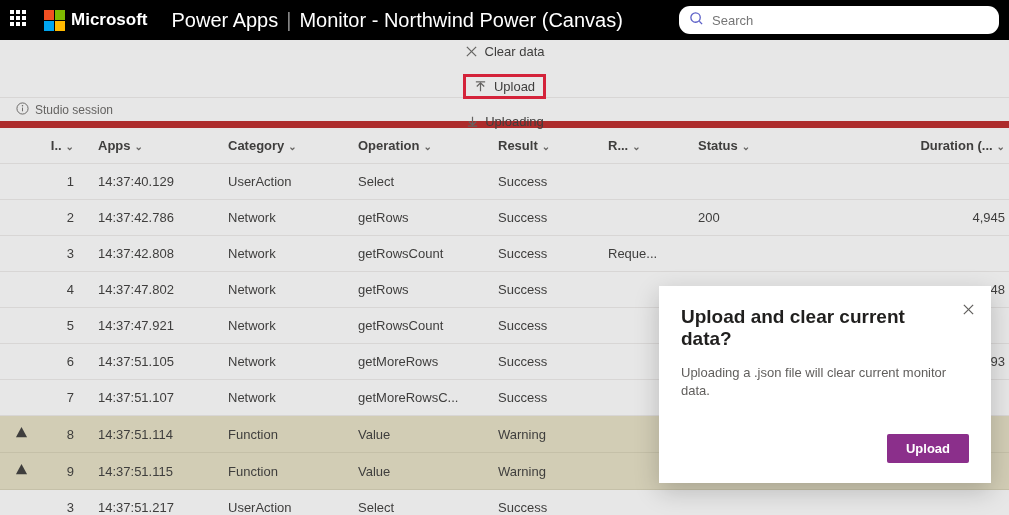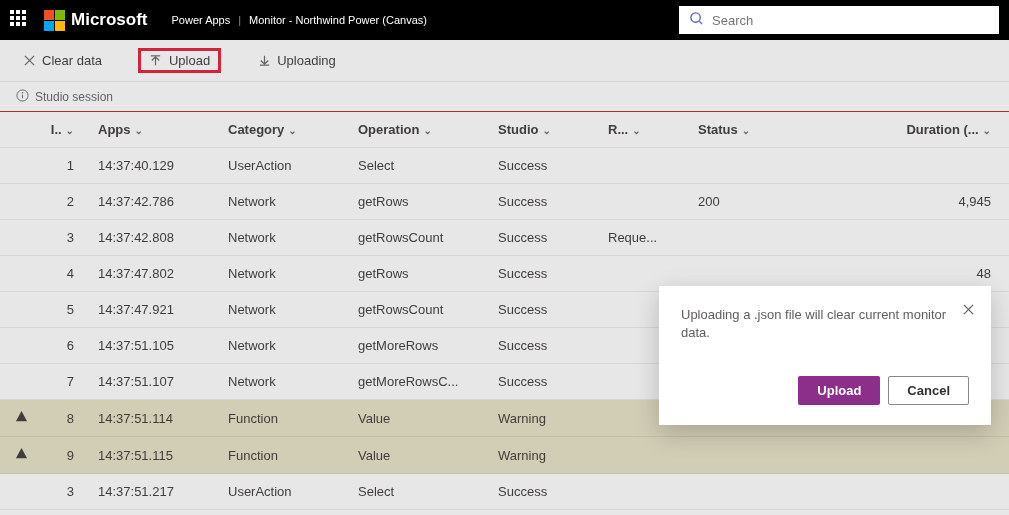--- a/index.html
+++ b/index.html
@@ -7,43 +7,43 @@
     
     
     .top-bar { background: #000; color: #fff; height: 40px; display: flex; align-items: center; padding: 10px 10px; gap: 14px; }
     .waffle { width: 20px; height: 20px; display: grid; grid-template-columns: repeat(3,4px); grid-template-rows: repeat(3,4px); gap: 2px; }
     .waffle span { background: #fff; }
     .ms-logo { display: flex; align-items: center; gap: 6px; }
     .ms-squares { display: grid; grid-template-columns: 10px 10px; grid-template-rows: 10px 10px; gap: 1px; }
     .ms-squares .s1 { background:#f25022; } .ms-squares .s2 { background:#7fba00; }
     .ms-squares .s3 { background:#00a4ef; } .ms-squares .s4 { background:#ffb900; }
     .ms-word { font-size: 17px; font-weight: 600; }
-    .app-crumb { font-size: 11px; display: flex; gap: 8px; align-items: flex-end; margin-left: 10px; }
+    .app-crumb { font-size: 20px; display: flex; gap: 8px; align-items: flex-end; margin-left: 10px; }
     .app-crumb .sep { color: #888; }
-    .search-wrap { margin-left: auto; background: #fff; color: #666; height: 28px; width: 320px; border-radius: 0; display: flex; align-items: center; padding: 0 10px; gap: 8px; }
+    .search-wrap { margin-left: auto; background: #fff; color: #666; height: 28px; width: 320px; border-radius: 11px; display: flex; align-items: center; padding: 0 10px; gap: 8px; }
     .search-wrap input { border: none; outline: none; flex: 1; font-size: 13px; color: #333; background: transparent; }
     
     
-    .toolbar { height: 42px; display: flex; align-items: center; padding: 0 16px; gap: 30px; font-size: 13px; color: #323130; border-bottom: 1px solid #edebe9; }
+    .toolbar { height: 58px; display: flex; align-items: center; padding: 0 16px; gap: 11px; font-size: 13px; color: #323130; border-bottom: 1px solid #edebe9; flex-direction: column; }
     .tb-btn { display: flex; align-items: center; gap: 6px; cursor: pointer; padding: 4px 6px; }
     .tb-icon { width: 14px; height: 14px; display: inline-flex; align-items: center; justify-content: center; }
     .highlight-box { border: 3px solid #e8112d; padding: 2px 8px; }
     
     
-    .session-row { height: 30px; display: flex; align-items: center; padding: 0 16px; gap: 6px; font-size: 12px; color: #605e5c; border-bottom: 1px solid #b91c1c; }
+    .session-row { height: 30px; display: flex; align-items: center; padding: 0 16px; gap: 6px; font-size: 12px; color: #605e5c; border-bottom: 7px solid #b91c1c; }
     
     
     .table-wrap { overflow: hidden; }
     table { width: 100%; border-collapse: collapse; font-size: 13px; color: #323130; }
     th, td { text-align: left; padding: 10px 8px; border-bottom: 1px solid #edebe9; white-space: nowrap; }
     th { font-weight: 600; cursor: pointer; }
     th .chev { margin-left: 4px; color: #605e5c; font-size: 10px; }
     .col-icon { width: 42px; text-align: center; }
     .col-id { width: 48px; text-align: right; padding-right: 16px; }
-    .col-dur { text-align: right; padding-right: 18px; }
+    .col-dur { text-align: right; padding-right: 4px; }
     tr.warn { background: #e6e0c2; }
     tr.warn td { border-bottom-color: #d6d0b2; }
     .warn-icon svg { width: 13px; height: 13px; }
     
     
     .dim { position: absolute; inset: 0; top: 40px; background: rgba(120,120,120,0.18); pointer-events: none; }
     
     
     .dialog { position: absolute; right: 18px; top: 286px; width: 332px; background: #fff; box-shadow: 0 8px 24px rgba(0,0,0,0.2); padding: 20px 22px; z-index: 10; }
     .dialog h2 { font-size: 19px; font-weight: 600; color: #201f1e; margin-bottom: 14px; padding-right: 24px; }
@@ -137,21 +137,21 @@
 
 <div class="table-wrap">
   <table>
     <thead>
       <tr>
         <th class="col-icon"></th>
         <th class="col-id"><span>I..</span><span class="chev">⌄</span></th>
         <th style="width:130px"><span>Apps</span><span class="chev">⌄</span></th>
         <th style="width:130px"><span>Category</span><span class="chev">⌄</span></th>
         <th style="width:140px"><span>Operation</span><span class="chev">⌄</span></th>
-        <th style="width:110px"><span>Studio</span><span class="chev">⌄</span></th>
+        <th style="width:110px"><span>Result</span><span class="chev">⌄</span></th>
         <th style="width:90px"><span>R...</span><span class="chev">⌄</span></th>
         <th style="width:100px"><span>Status</span><span class="chev">⌄</span></th>
         <th class="col-dur"><span>Duration (...</span><span class="chev">⌄</span></th>
       </tr>
     </thead>
     <tbody id="tbody">
         <tr>
     <td class="col-icon"></td>
     <td class="col-id">1</td>
     <td>14:37:40.129</td>
@@ -271,18 +271,18 @@
 
 <div class="dim"></div>
 
 <div class="dialog">
   <span class="close">
     <svg width="13" height="13" viewBox="0 0 14 14">
         <line x1="2" y1="2" x2="12" y2="12" stroke="#605e5c" stroke-width="1.3"></line>
         <line x1="12" y1="2" x2="2" y2="12" stroke="#605e5c" stroke-width="1.3"></line>
       </svg>
   </span>
+  <h2>Upload and clear current data?</h2>
   <p>Uploading a .json file will clear current monitor data.</p>
   <div class="actions">
     <button class="btn btn-primary">Upload</button>
-    <button class="btn btn-secondary">Cancel</button>
   </div>
 </div>
 
 </body></html>

